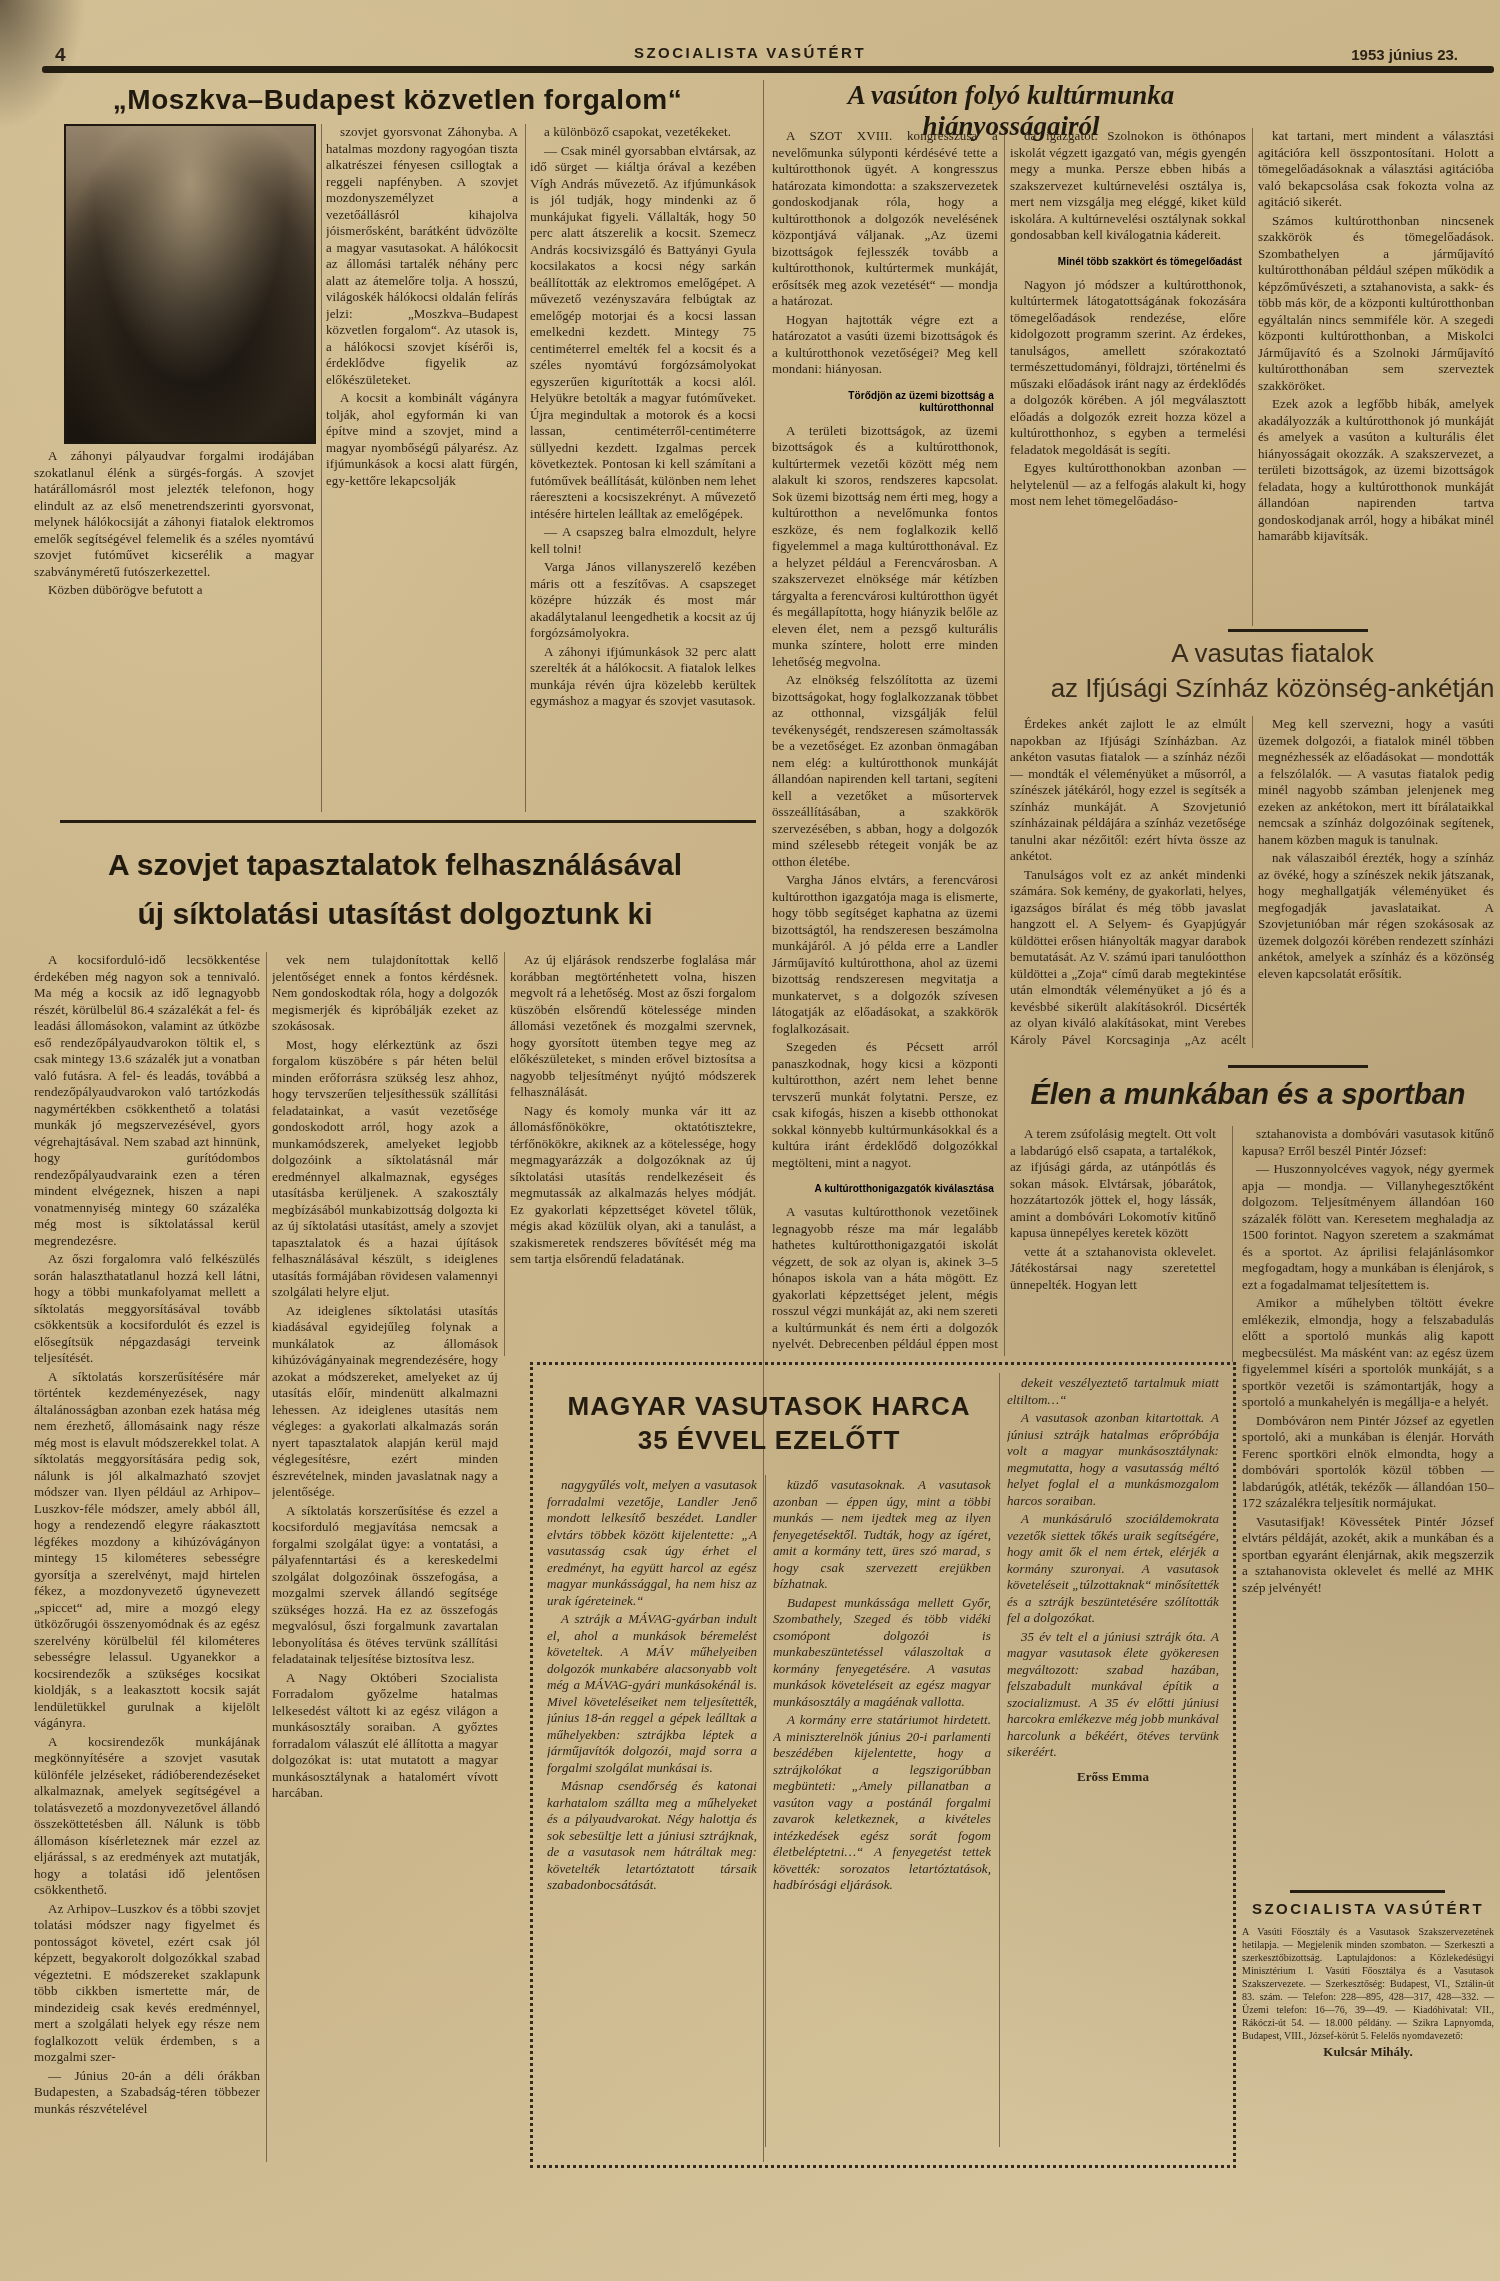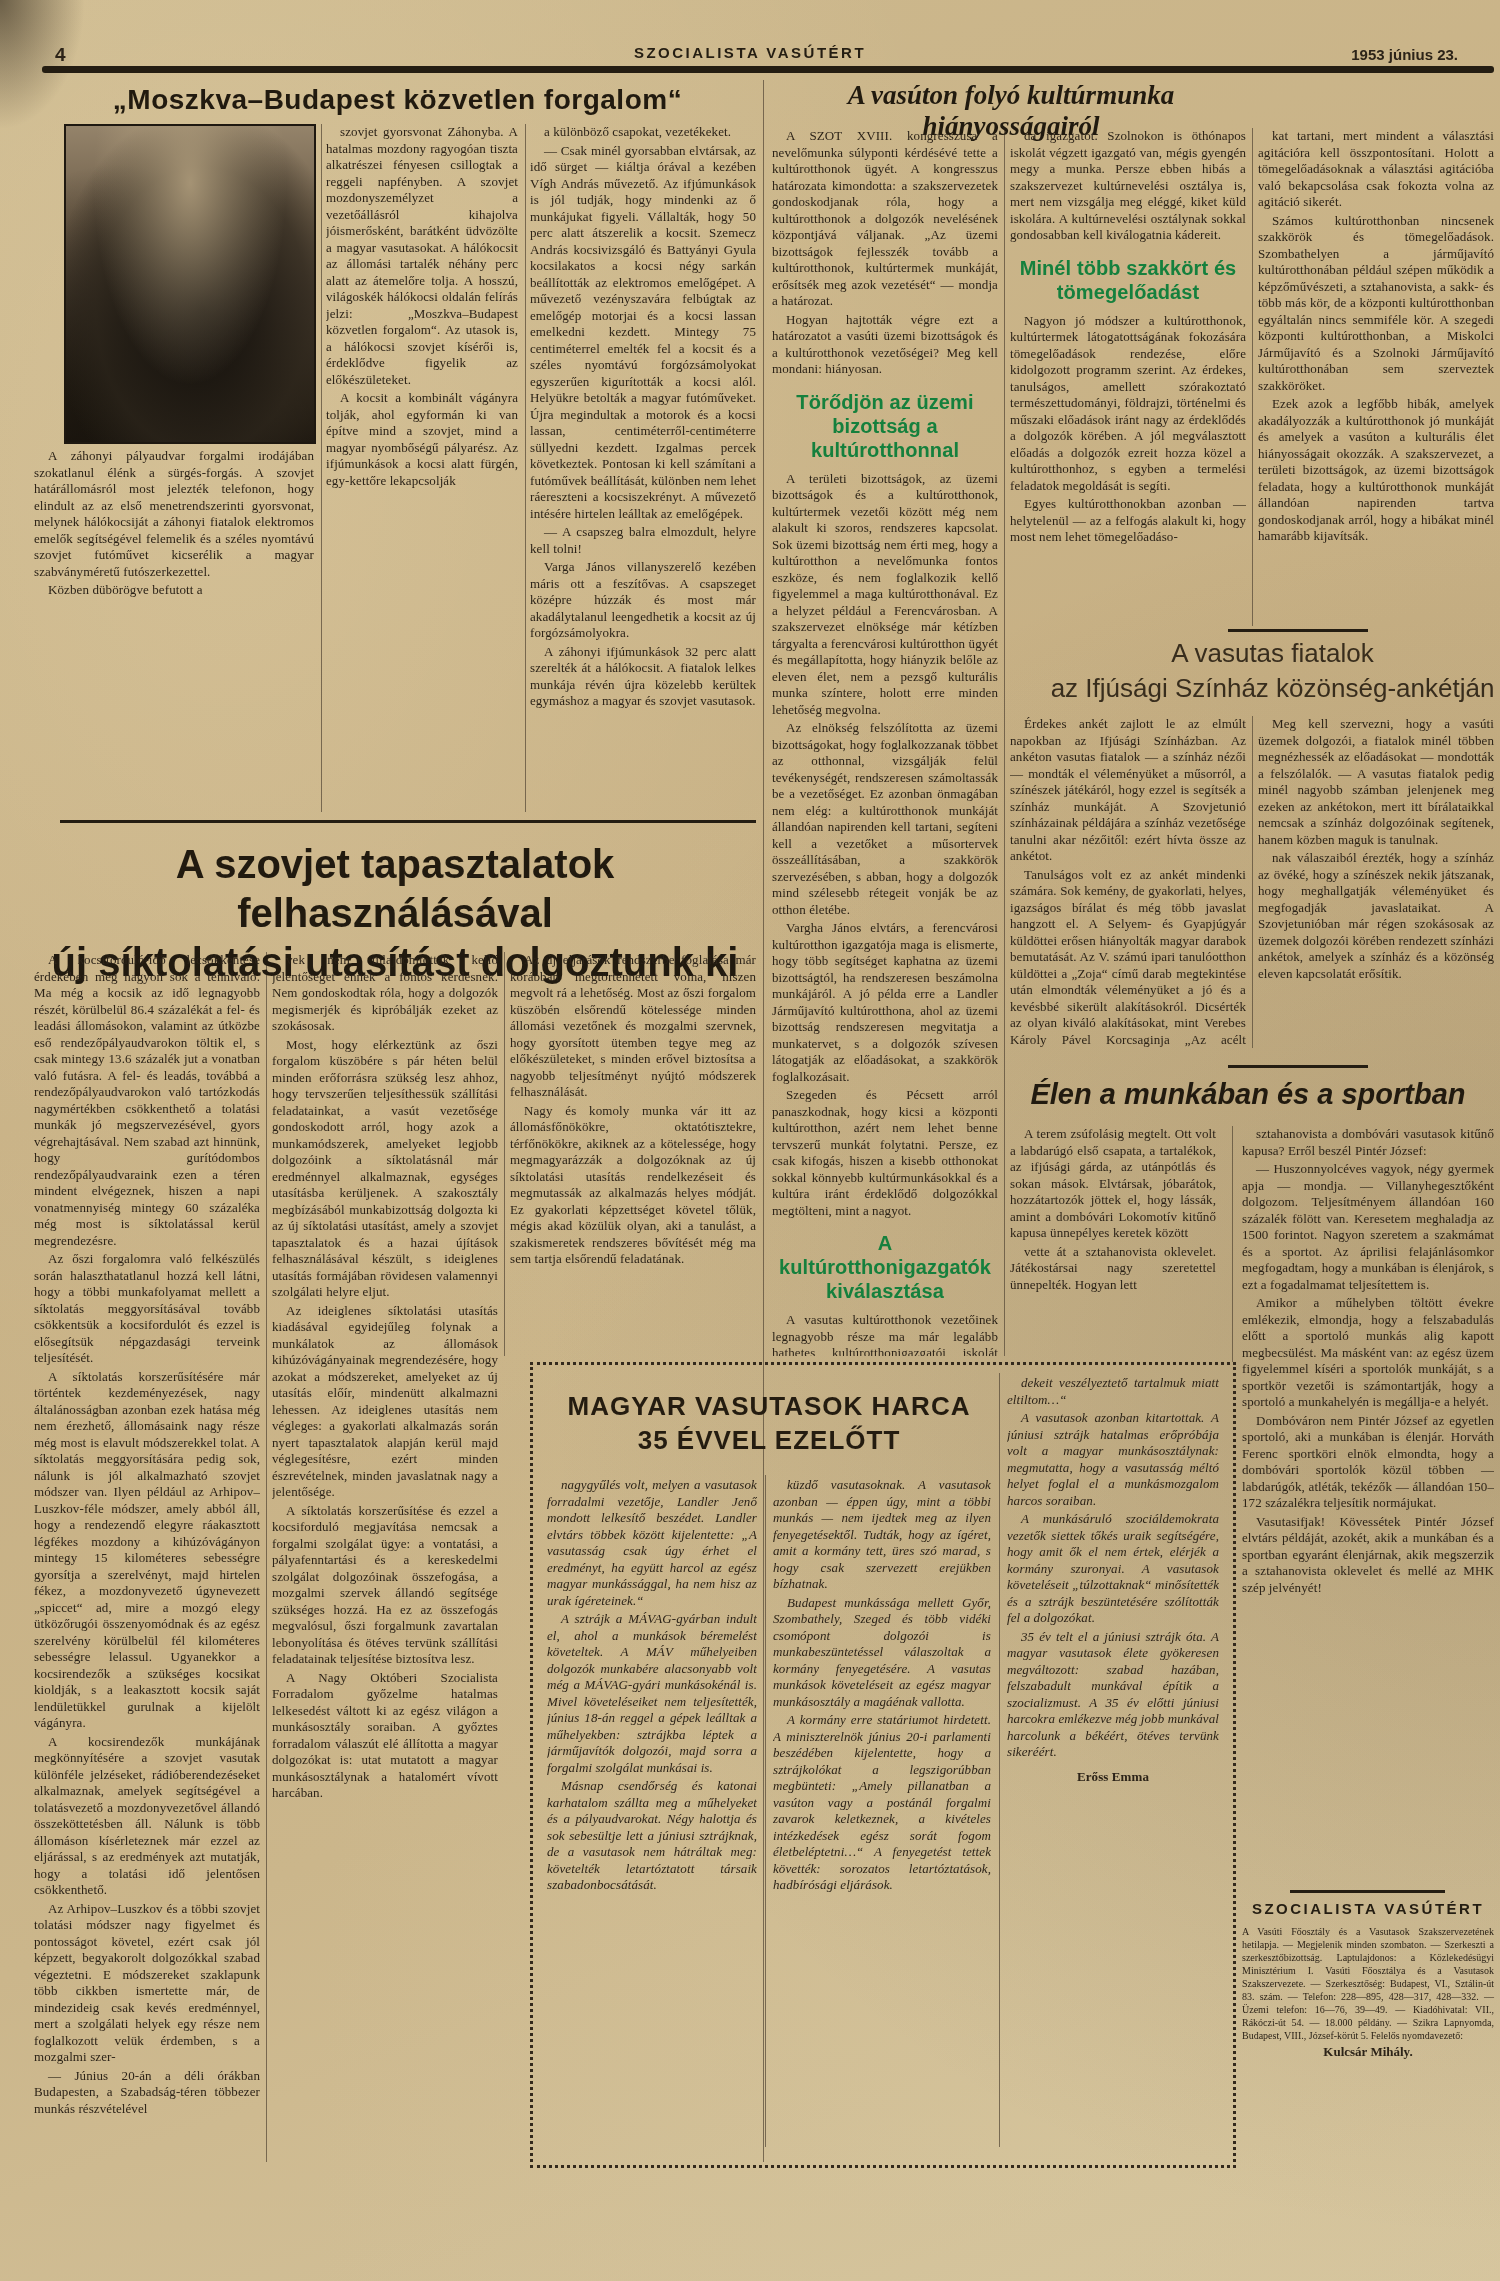--- a/index.html
+++ b/index.html
@@ -11,27 +11,27 @@
       radial-gradient(ellipse at 100% 60%, rgba(95,75,48,.22), transparent 45%),
       radial-gradient(ellipse at 15% 20%, rgba(255,242,205,.18), transparent 42%),
       radial-gradient(ellipse at 70% 95%, rgba(215,200,160,.35), transparent 50%),
       linear-gradient(160deg,#cdb98e 0%,#c7b084 40%,#cbb68b 70%,#d6c59e 100%);
   }
   .abs{position:absolute;}
   .vrule{position:absolute;width:1px;background:#5a4c3a;opacity:.75;}
   .hrule{position:absolute;background:#241d12;}
   .col{position:absolute;overflow:hidden;text-align:justify;font-size:13px;line-height:1.27;letter-spacing:.1px;}
   .col p.para{margin:0 0 2px 0;text-indent:14px;}
-  h4.subhead{font-family:"Liberation Sans",sans-serif;font-weight:700;font-size:20px;line-height:1.2;
-    text-align:center;margin:12px 4px 9px 4px;text-indent:0;color:#15803d;}
+  h4.subhead{font-family:"Liberation Sans",sans-serif;font-weight:700;font-size:10px;line-height:1.2;
+    text-align:right;margin:12px 4px 9px 4px;text-indent:0;color:#000000;}
   .sig{font-weight:bold;text-align:center;margin-top:8px;font-style:normal;}
   .headline{position:absolute;text-align:center;color:#211a0f;}
   .h-moszkva{font-family:"Liberation Sans",sans-serif;font-weight:700;font-size:28px;letter-spacing:.5px;}
   .h-kult{font-family:"Liberation Serif",serif;font-weight:700;font-style:italic;font-size:27px;}
-  .h-sikl{font-family:"Liberation Sans",sans-serif;font-weight:700;font-size:40px;line-height:49px;}
+  .h-sikl{font-family:"Liberation Sans",sans-serif;font-weight:700;font-size:30px;line-height:49px;}
   .h-anket{font-family:"Liberation Sans",sans-serif;font-weight:400;font-size:26px;line-height:35px;color:#382d1d;}
   .h-sport{font-family:"Liberation Sans",sans-serif;font-weight:700;font-style:italic;font-size:29px;}
   .h-feature{font-family:"Liberation Sans",sans-serif;font-weight:700;font-size:26px;line-height:34px;letter-spacing:1px;color:#241c10;}
   .masthead-bar{position:absolute;top:44px;left:0;width:100%;height:24px;}
   .masthead{position:absolute;left:0;right:0;text-align:center;font-family:"Liberation Sans",sans-serif;
     font-weight:700;font-size:15px;letter-spacing:2.5px;color:#241d12;}
   .pageno{position:absolute;left:55px;top:0;font-family:"Liberation Sans",sans-serif;font-weight:700;font-size:19px;}
   .dateline{position:absolute;right:42px;top:2px;font-family:"Liberation Sans",sans-serif;font-weight:700;font-size:15px;}
   .photo{position:absolute;border:2px solid #1e1810;
     background:

